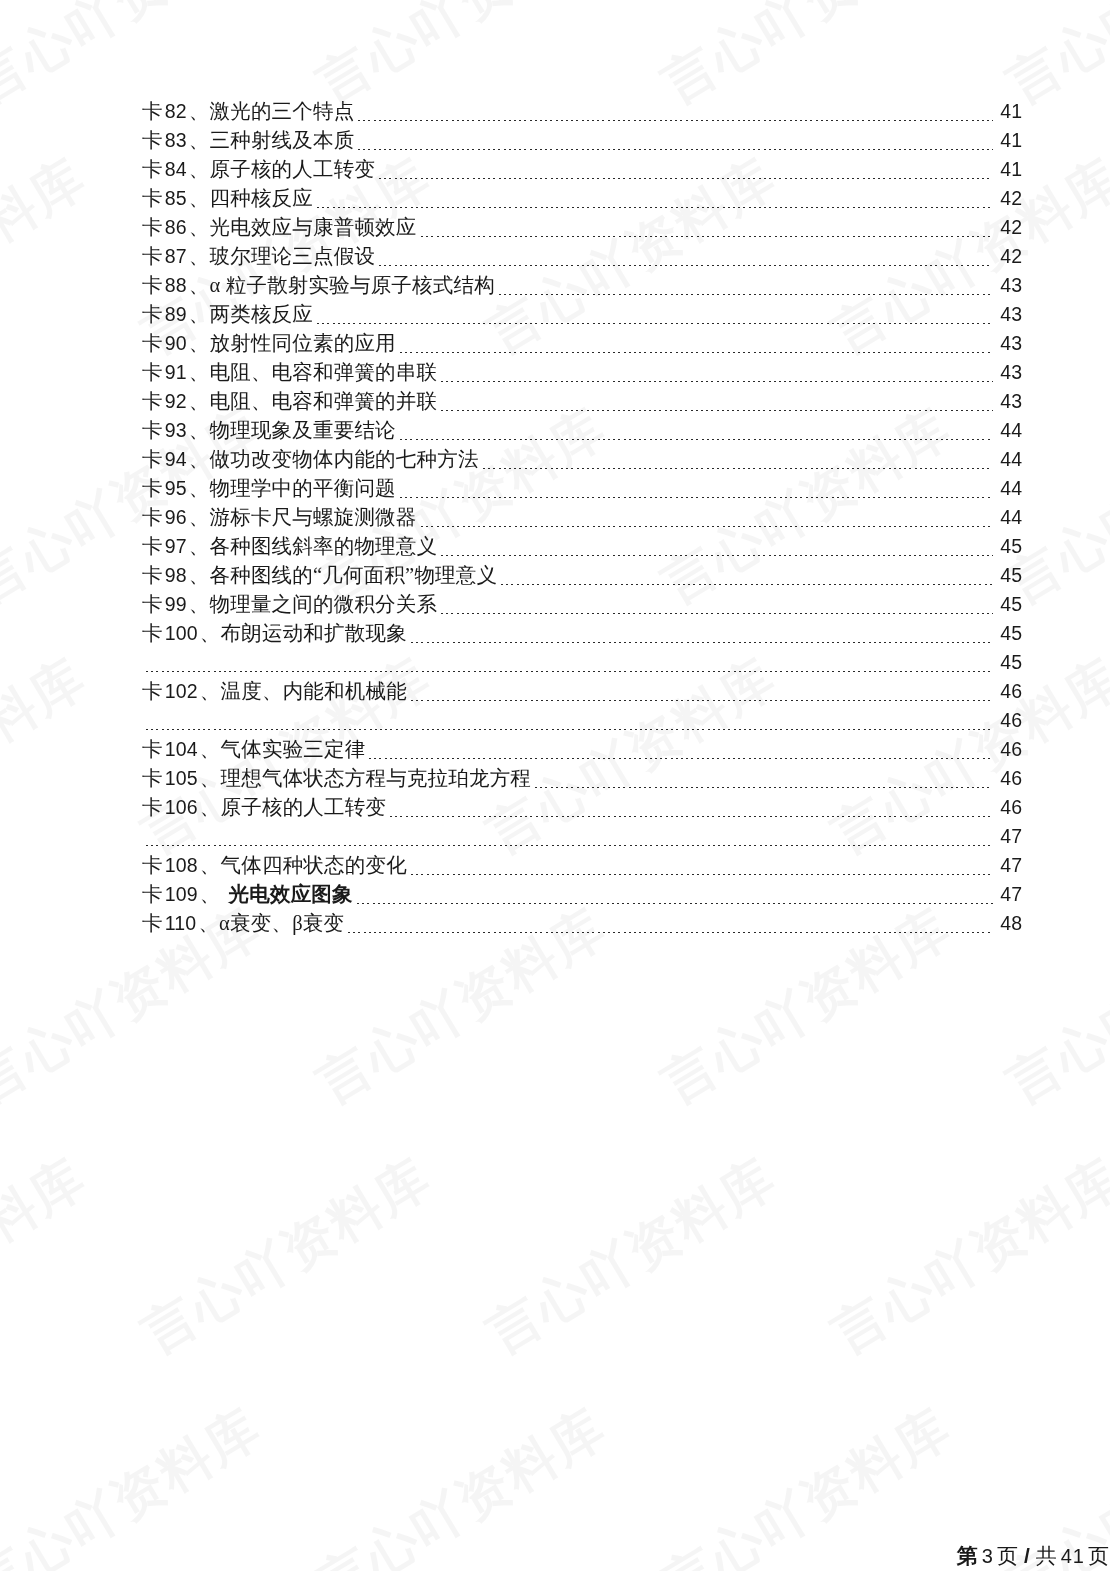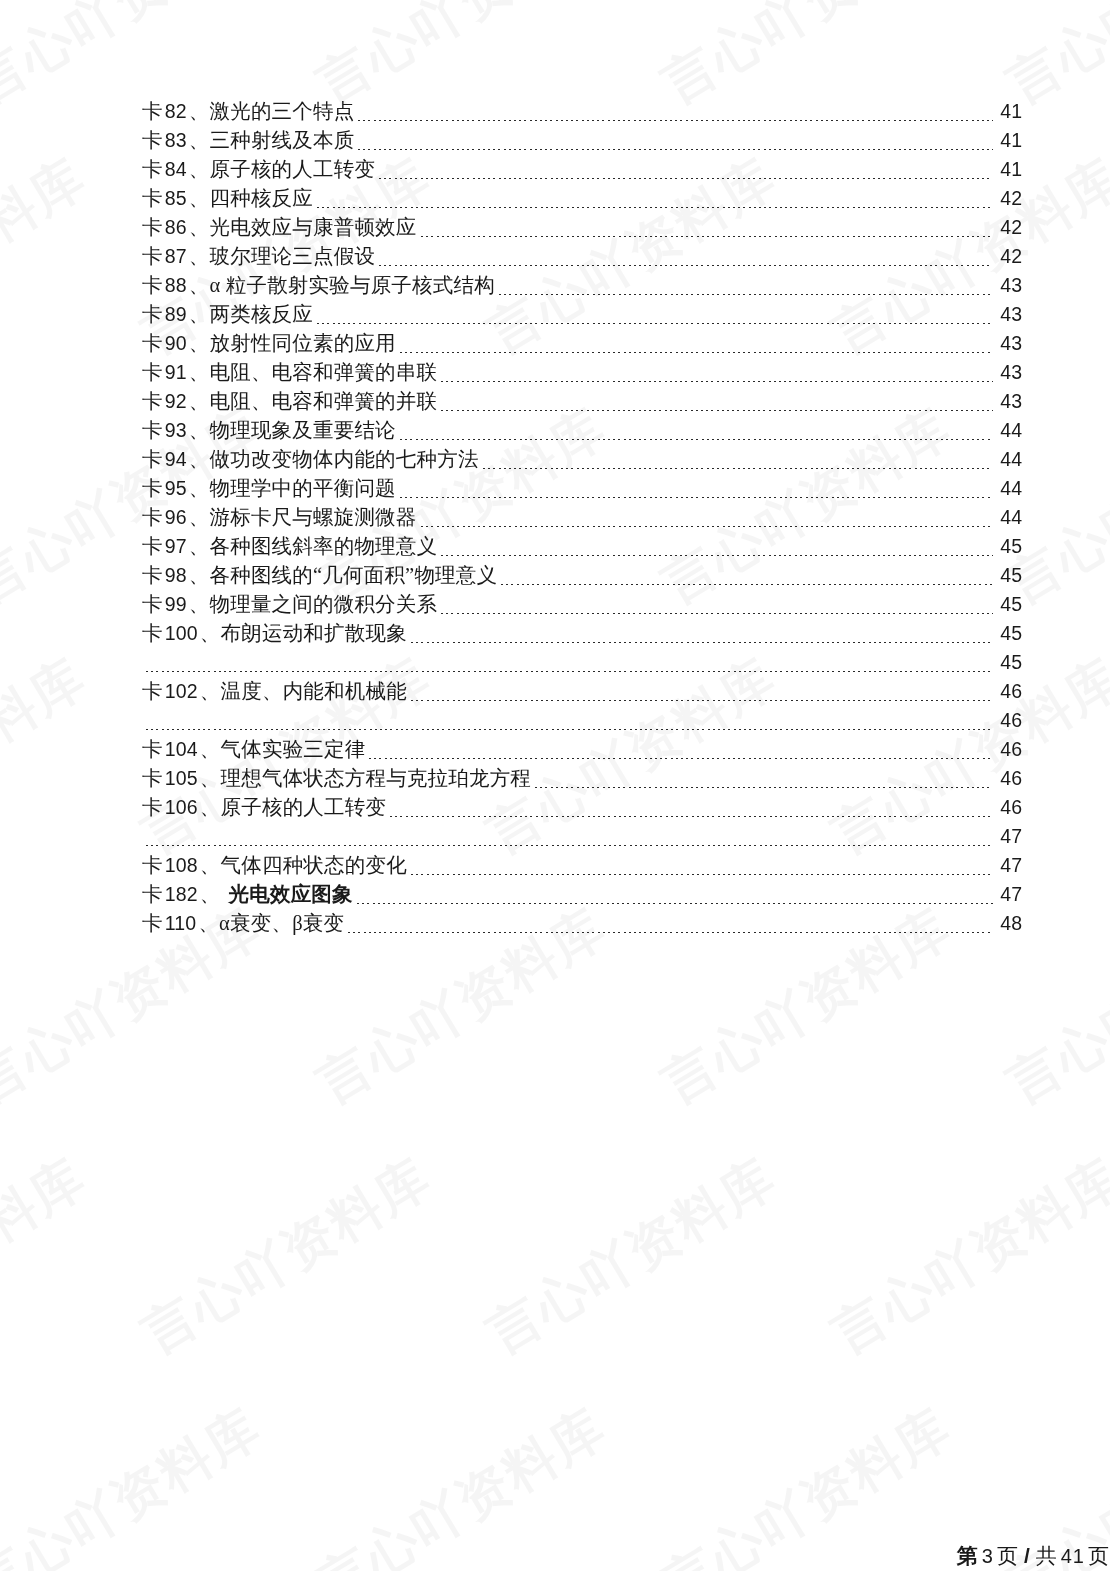--- a/index.html
+++ b/index.html
@@ -298,21 +298,21 @@
       <div class="toc-row">
         <span class="toc-leader"></span>
         <span class="toc-page">47</span>
       </div>
       <div class="toc-row">
         <span class="toc-label"><span>卡</span><span class="num">108</span><span>、</span><span class="toc-title">气体四种状态的变化</span></span>
         <span class="toc-leader"></span>
         <span class="toc-page">47</span>
       </div>
       <div class="toc-row bold">
-        <span class="toc-label"><span>卡</span><span class="num">182</span><span>、</span><span class="toc-title">光电效应图象</span></span>
+        <span class="toc-label"><span>卡</span><span class="num">109</span><span>、</span><span class="toc-title">光电效应图象</span></span>
         <span class="toc-leader"></span>
         <span class="toc-page">47</span>
       </div>
       <div class="toc-row">
         <span class="toc-label"><span>卡</span><span class="num">110</span><span>、</span><span class="toc-title">α衰变、β衰变</span></span>
         <span class="toc-leader"></span>
         <span class="toc-page">48</span>
       </div>
     </div>
 

